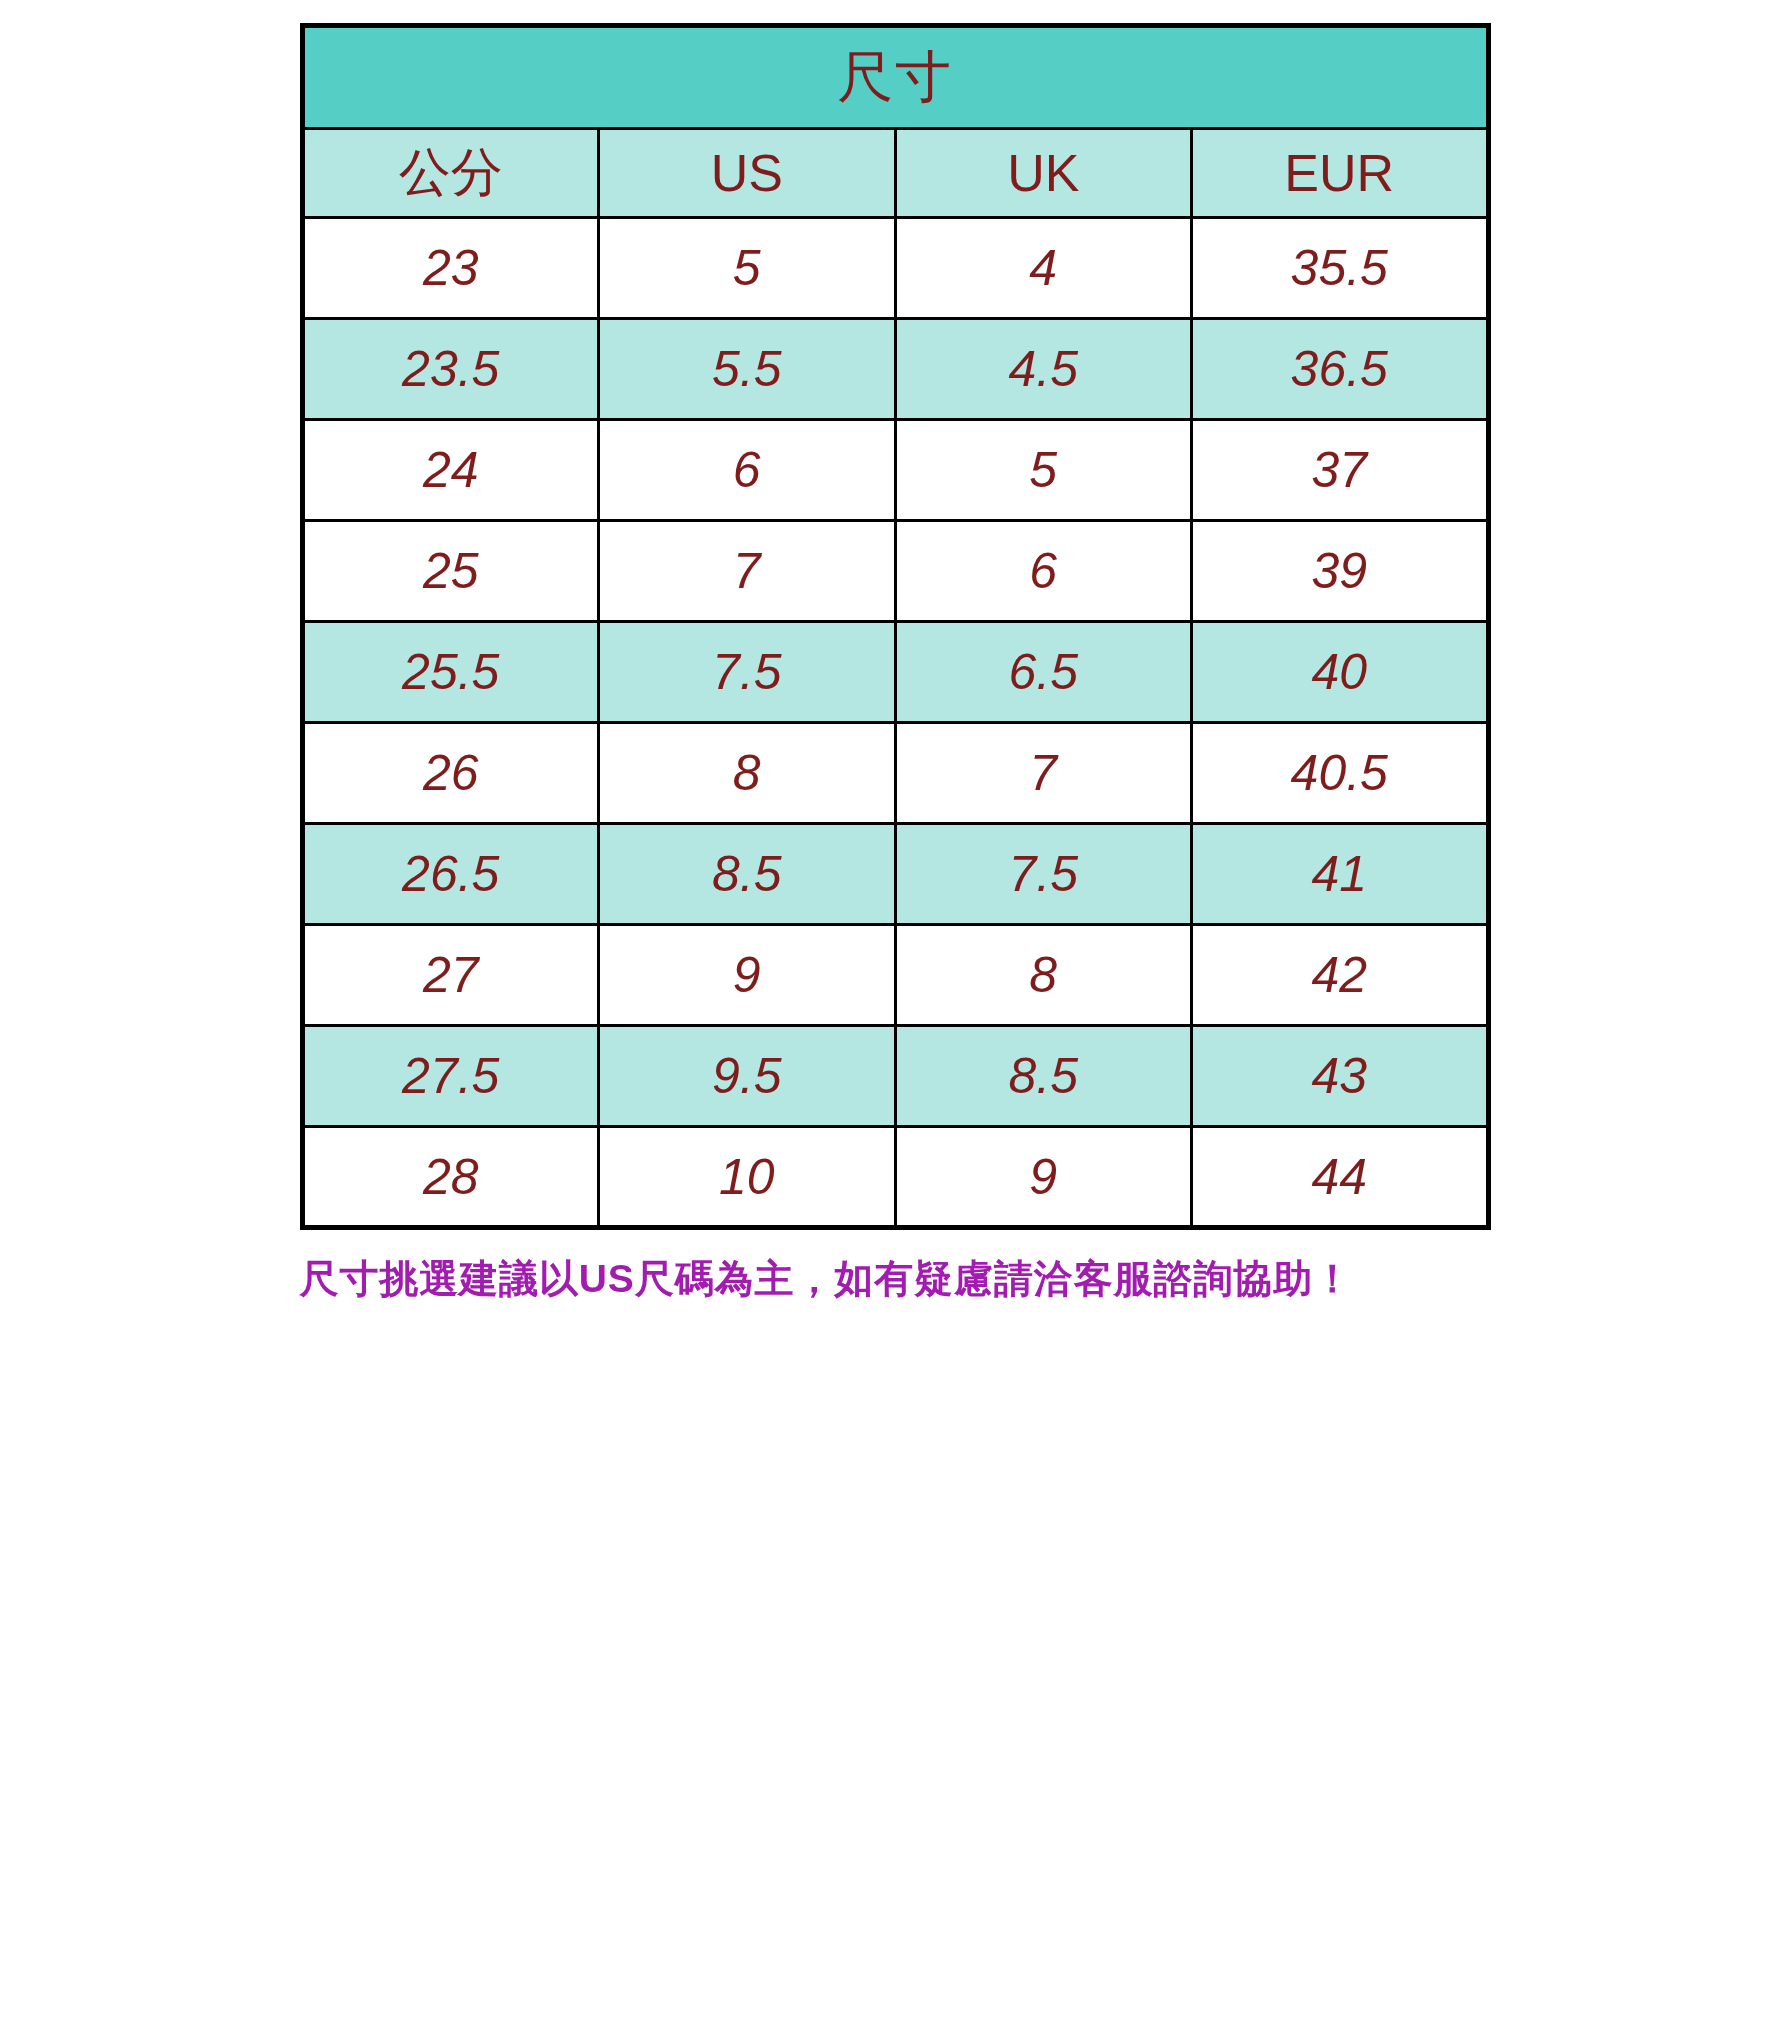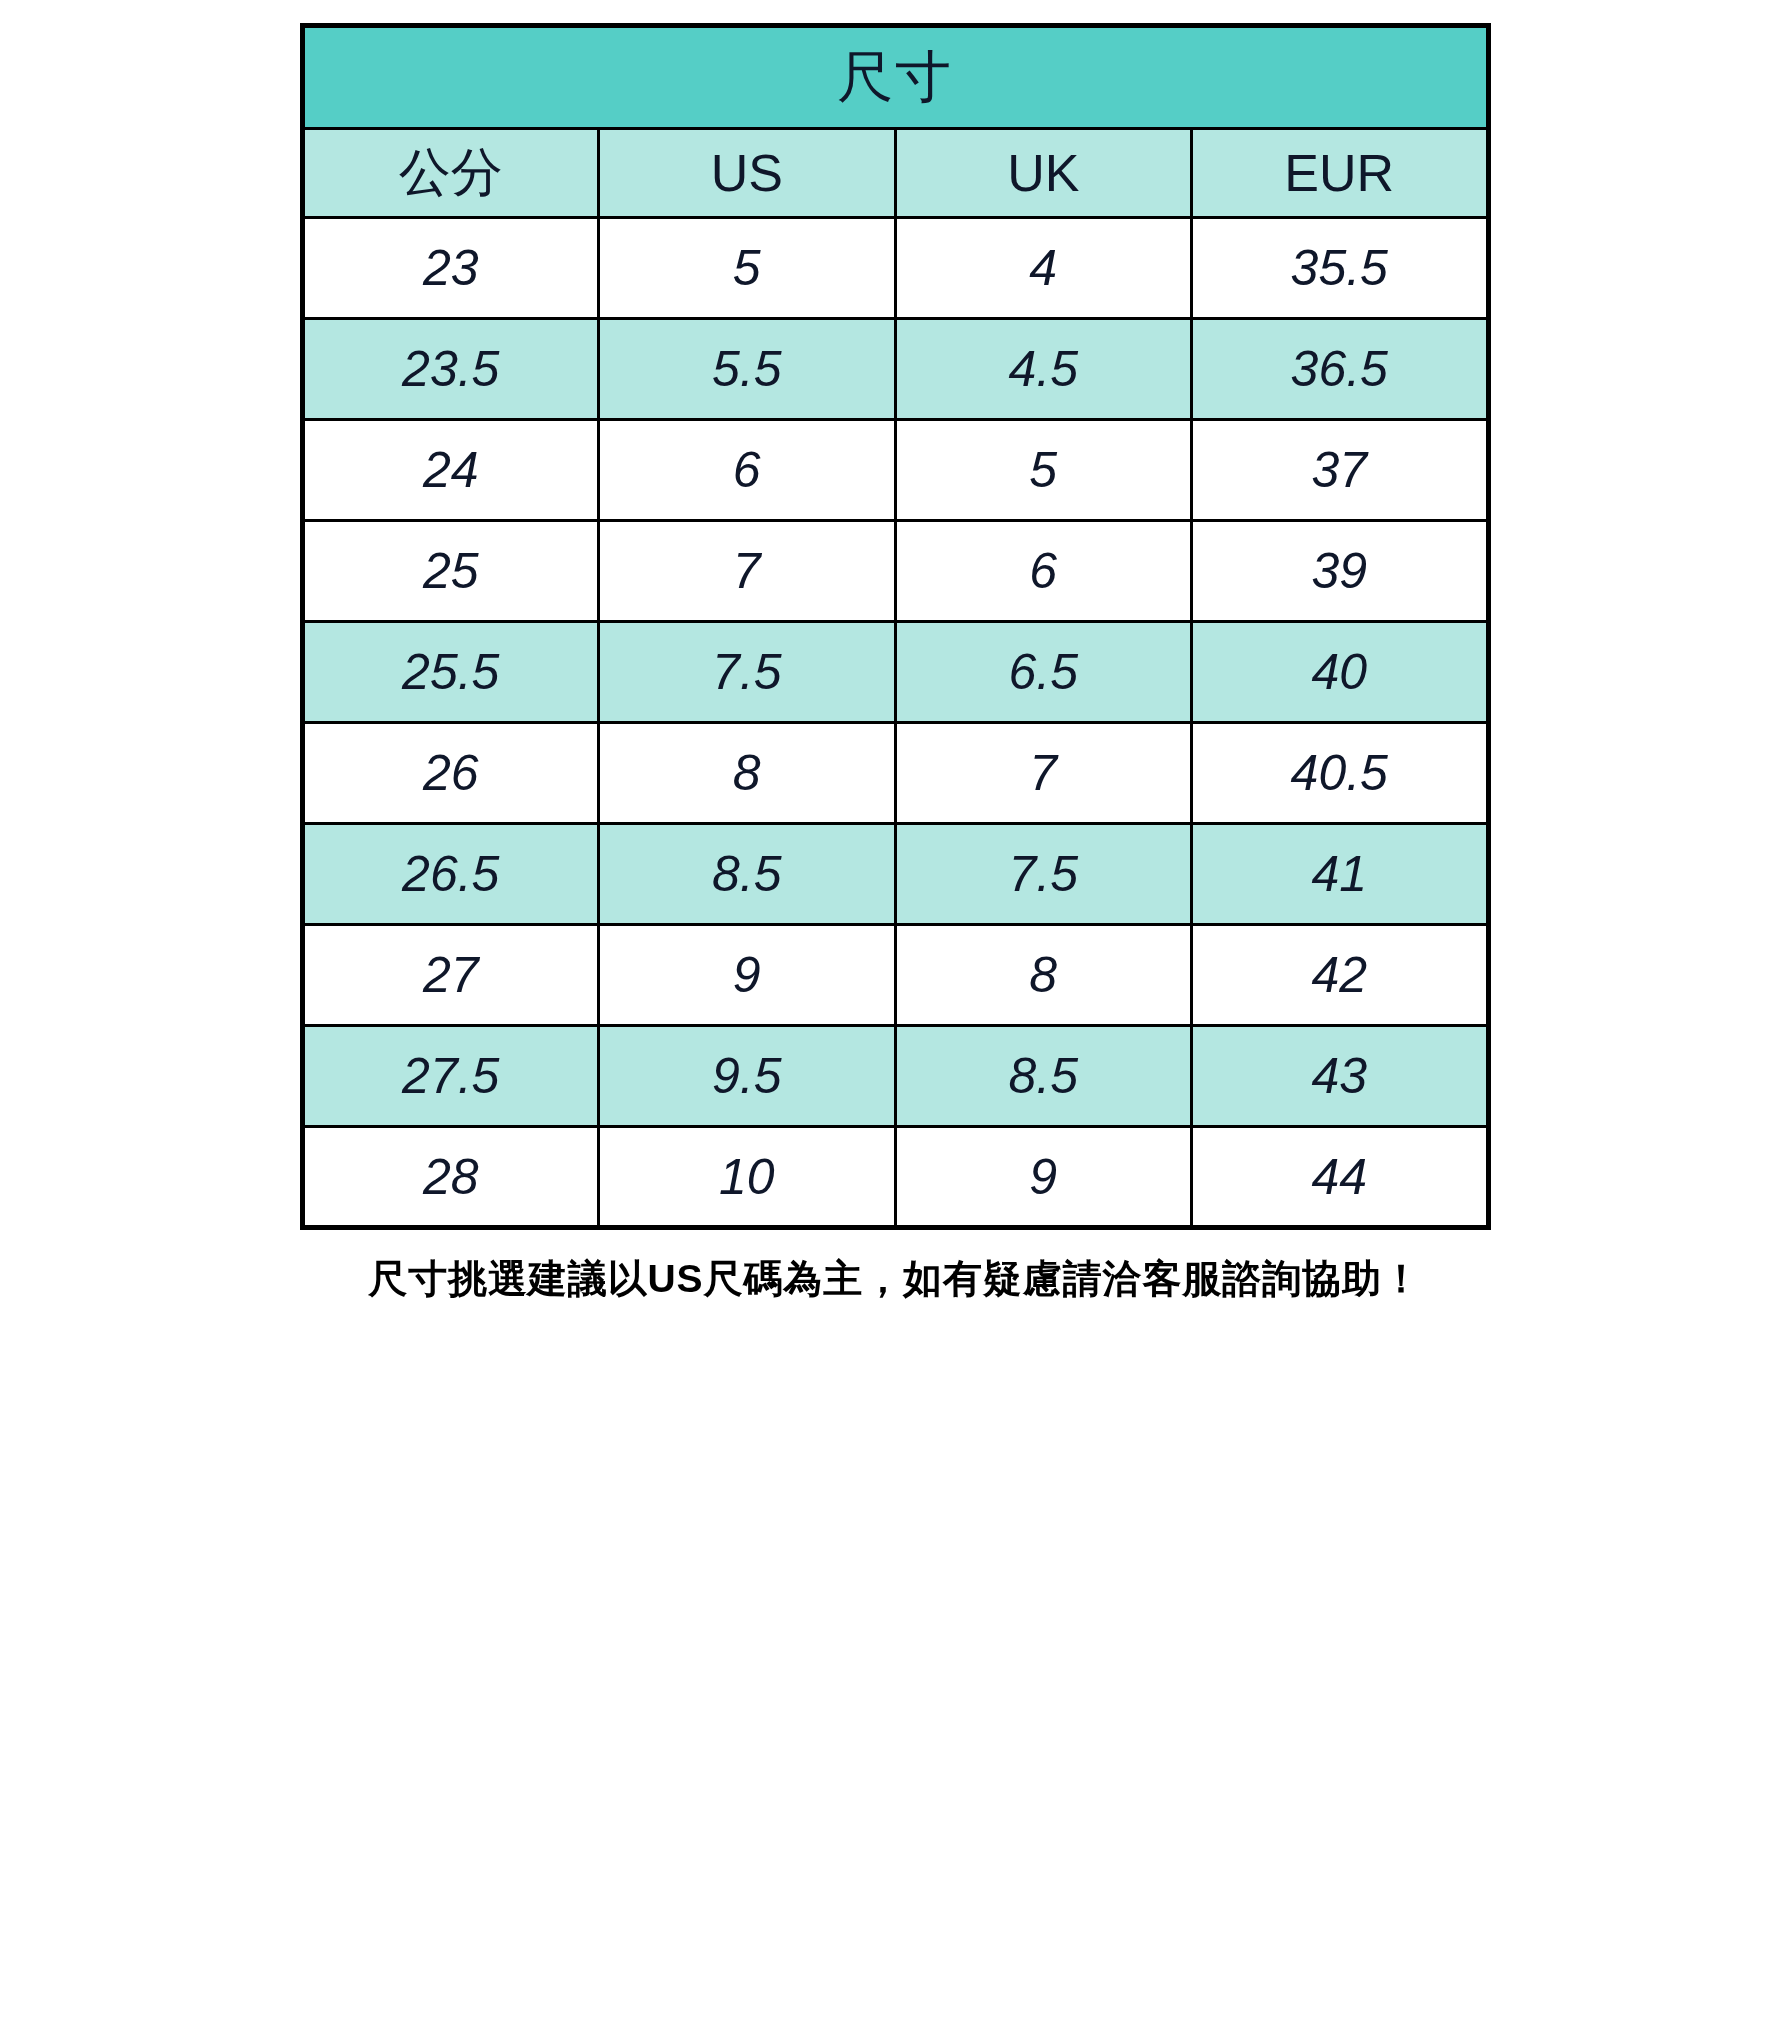--- a/index.html
+++ b/index.html
@@ -31,21 +31,21 @@
     table-layout: fixed;
     border: 5.6px solid #000000;
   }
 
   table#size-chart td,
   table#size-chart th {
     border: 3.7px solid #000000;
     text-align: center;
     vertical-align: middle;
     font-weight: normal;
-    color: #0f172a;
+    color: #7f1d1d;
   }
 
   
   .chart-title-cell {
     background: #55CEC6;
     height: 103px;
     font-size: 56px;
     letter-spacing: 1.9px;
   }
 
@@ -65,24 +65,24 @@
   }
 
   tr.row-alt .data-cell {
     background: #B4E7E1;
     margin-top: 28px;
   }
 
   #chart-footnote {
     width: 1191px;
     margin-top: 22.4px;
-    text-align: center;
+    text-align: left;
     font-size: 39px;
     font-weight: bold;
-    color: #000000;
+    color: #a21caf;
     letter-spacing: 0.9px;
     white-space: nowrap;
   }
 </style>
 </head>
 <body>
 
 <div id="size-chart-wrapper">
 
   <table id="size-chart">

